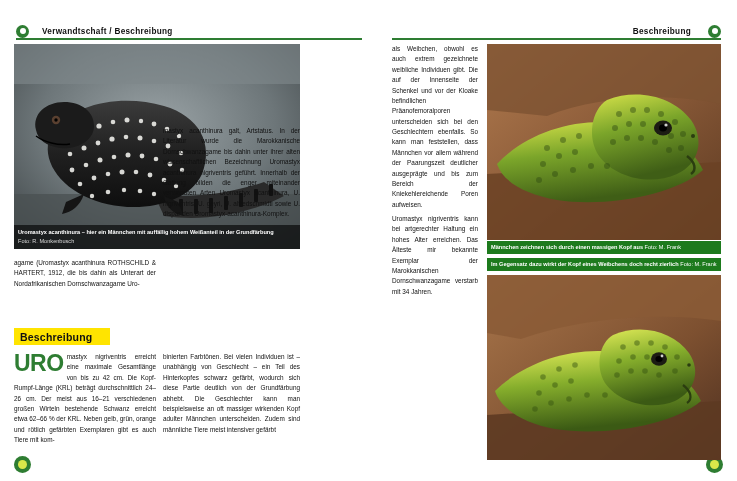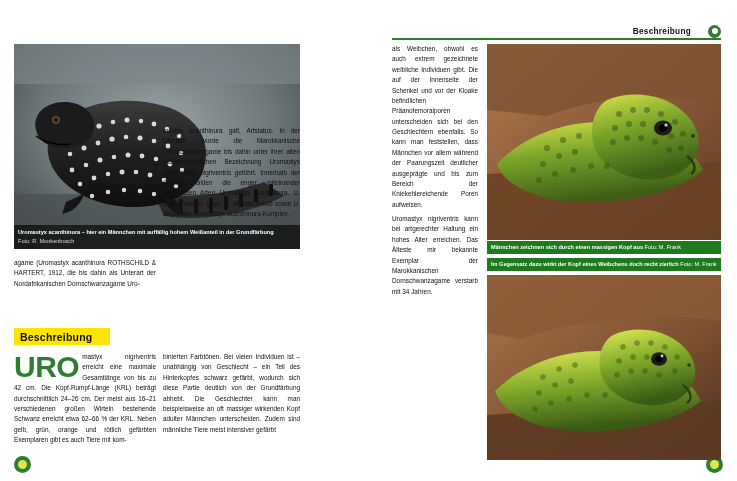--- a/index.html
+++ b/index.html
@@ -153,21 +153,21 @@
     box-sizing: border-box;
   }
   .heading-band span {
     font-size: 10.5px;
     font-weight: bold;
     color: #111;
     letter-spacing: 0.2px;
   }
   .dropcap {
     float: left;
-    font-size: 30px;
+    font-size: 23px;
     line-height: 0.95;
     font-weight: bold;
     color: #2e7d32;
     margin: 1px 3px 0 0;
     letter-spacing: -0.5px;
   }
 
   
   .col-r1 { left: 392px; width: 86px; }
   .photo-r1 {
@@ -203,20 +203,25 @@
   
   .svgfill { width: 100%; height: 100%; display: block; }
 </style>
 </head>
 <body>
 
 <div class="spread">
 
   <div class="page page-left">
 
+    <div class="runhead runhead-left">
+      <div class="rule"></div>
+      <div class="bullet"></div>
+      <div class="runhead-title">Verwandtschaft / Beschreibung</div>
+    </div>
 
     <div class="photo lizard-main">
       <svg class="svgfill" viewBox="0 0 286 205" preserveAspectRatio="none">
         <defs>
           <radialGradient id="bgL" cx="50%" cy="40%" r="75%">
             <stop offset="0%" stop-color="#9aa3a6"></stop>
             <stop offset="55%" stop-color="#6d7679"></stop>
             <stop offset="100%" stop-color="#3a4042"></stop>
           </radialGradient>
           <linearGradient id="bodyL" x1="0" y1="0" x2="0" y2="1">

